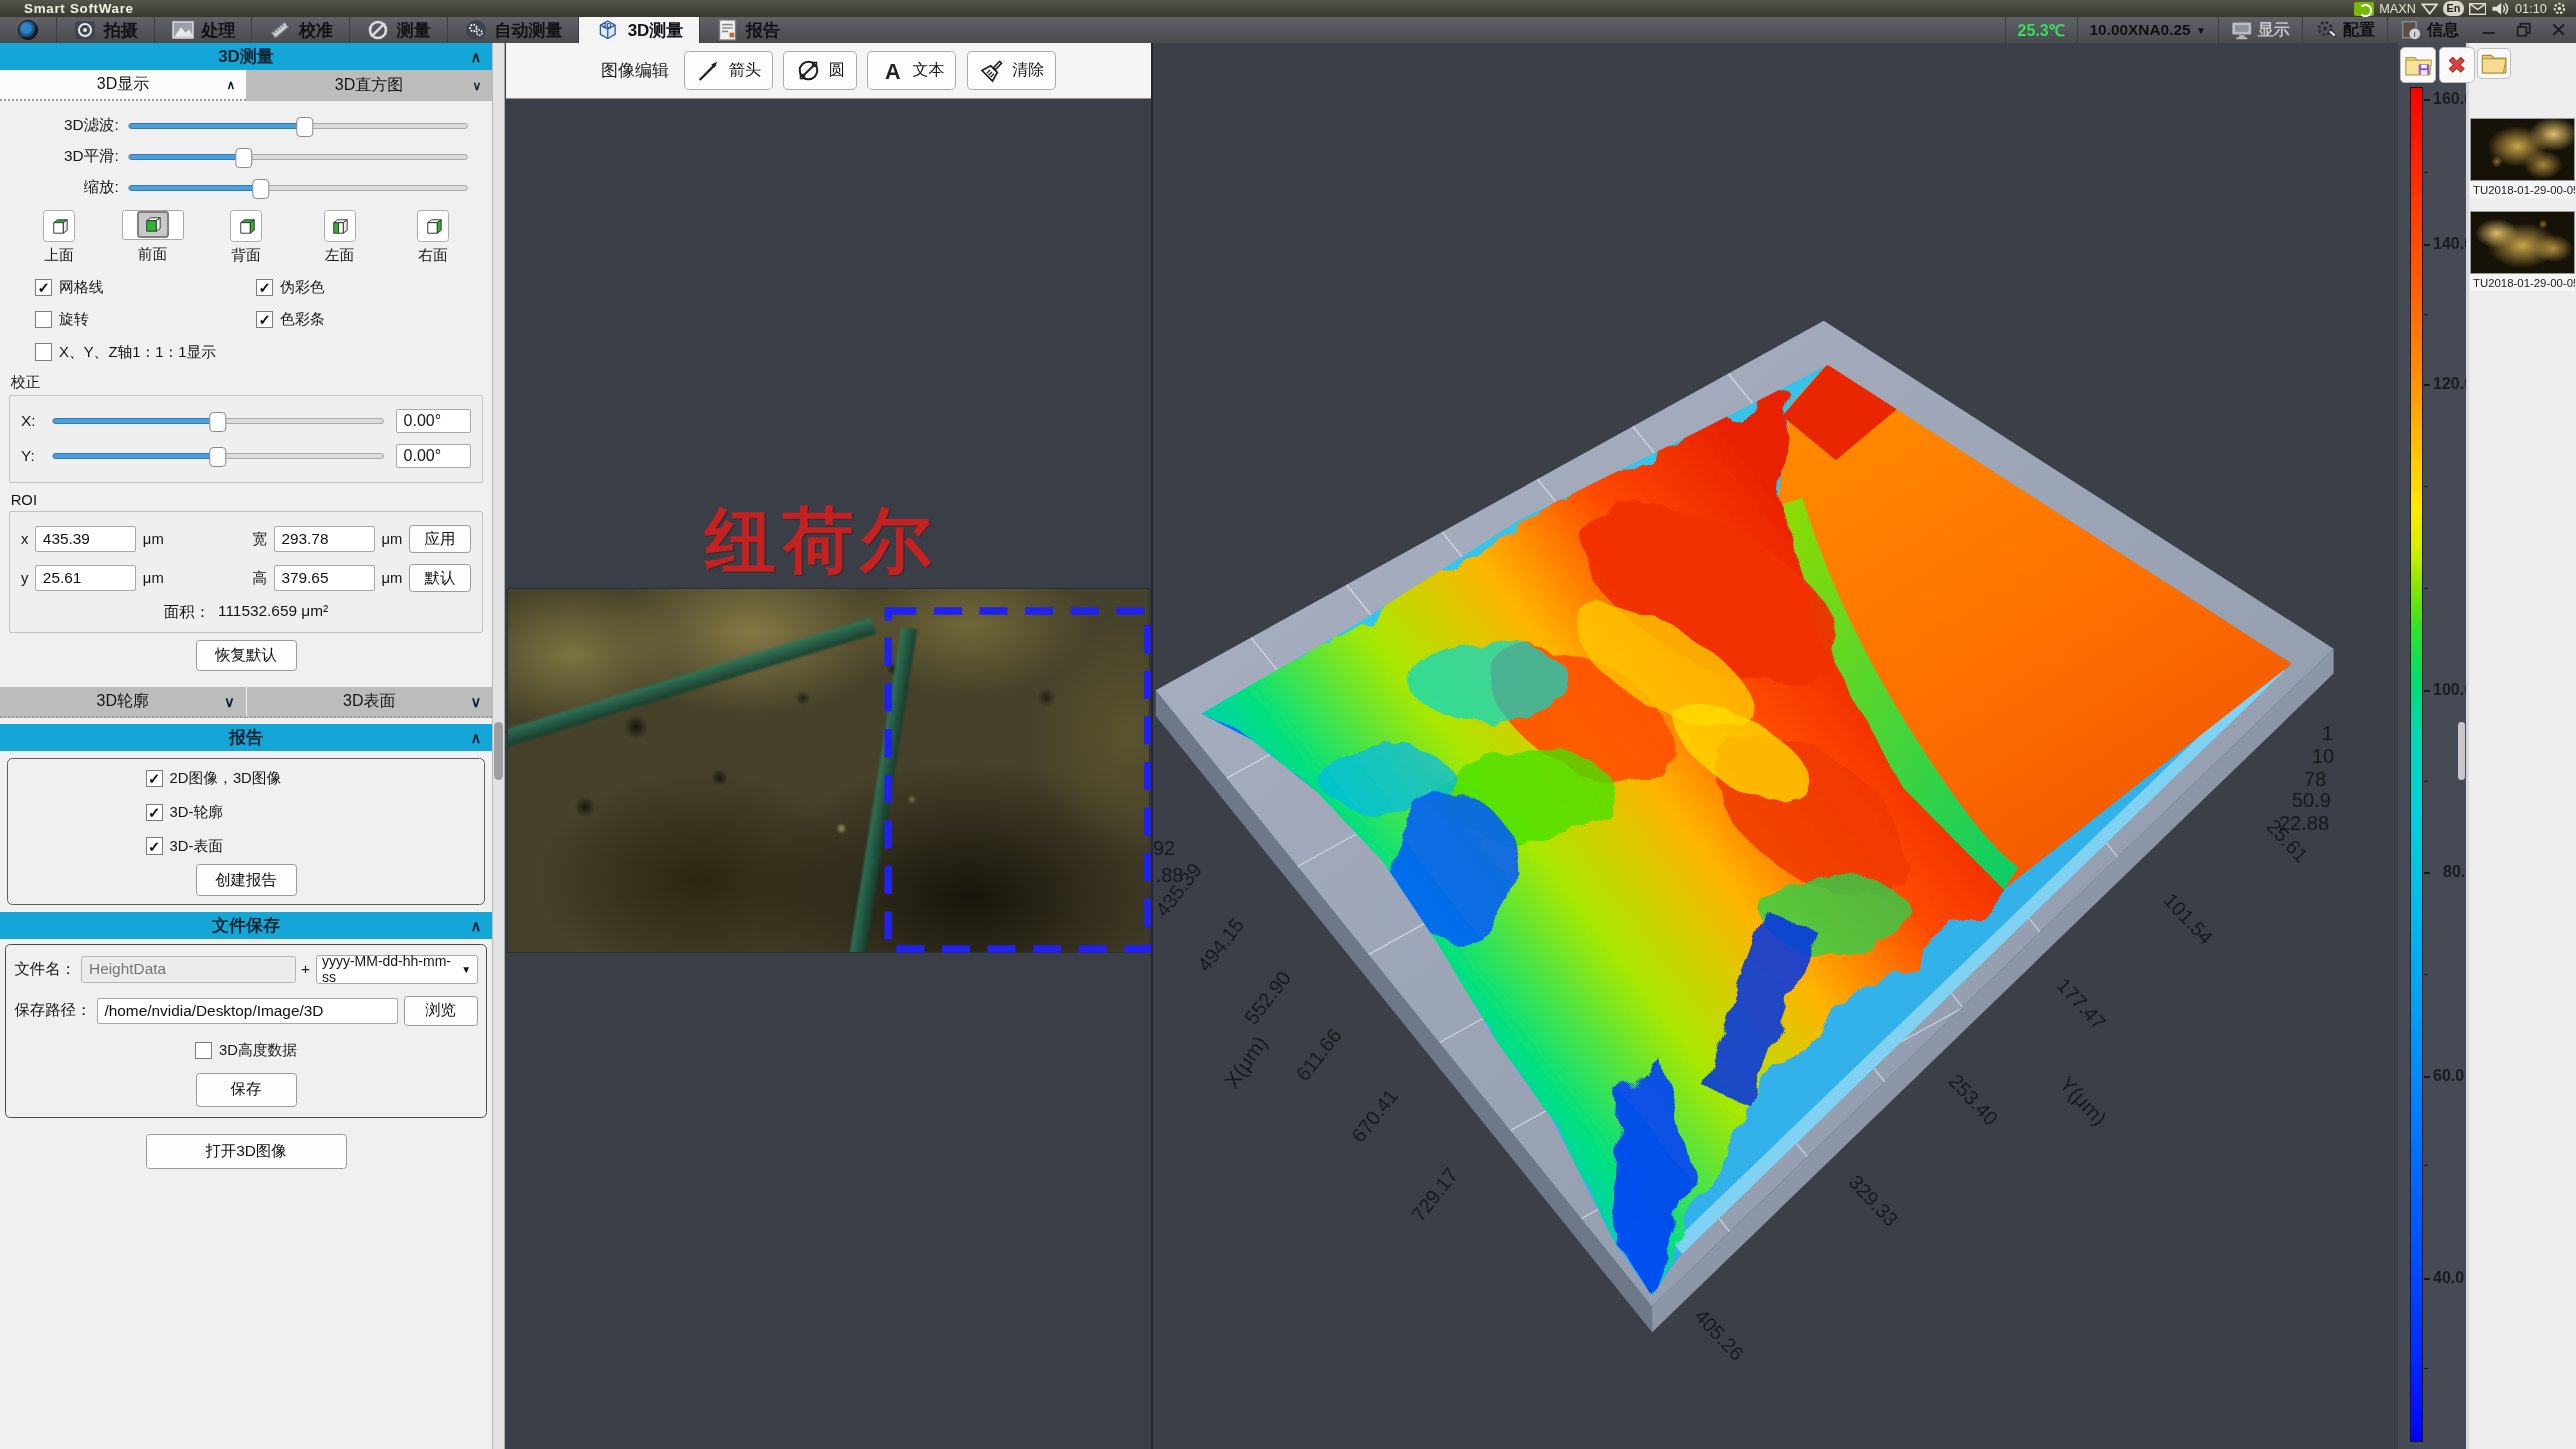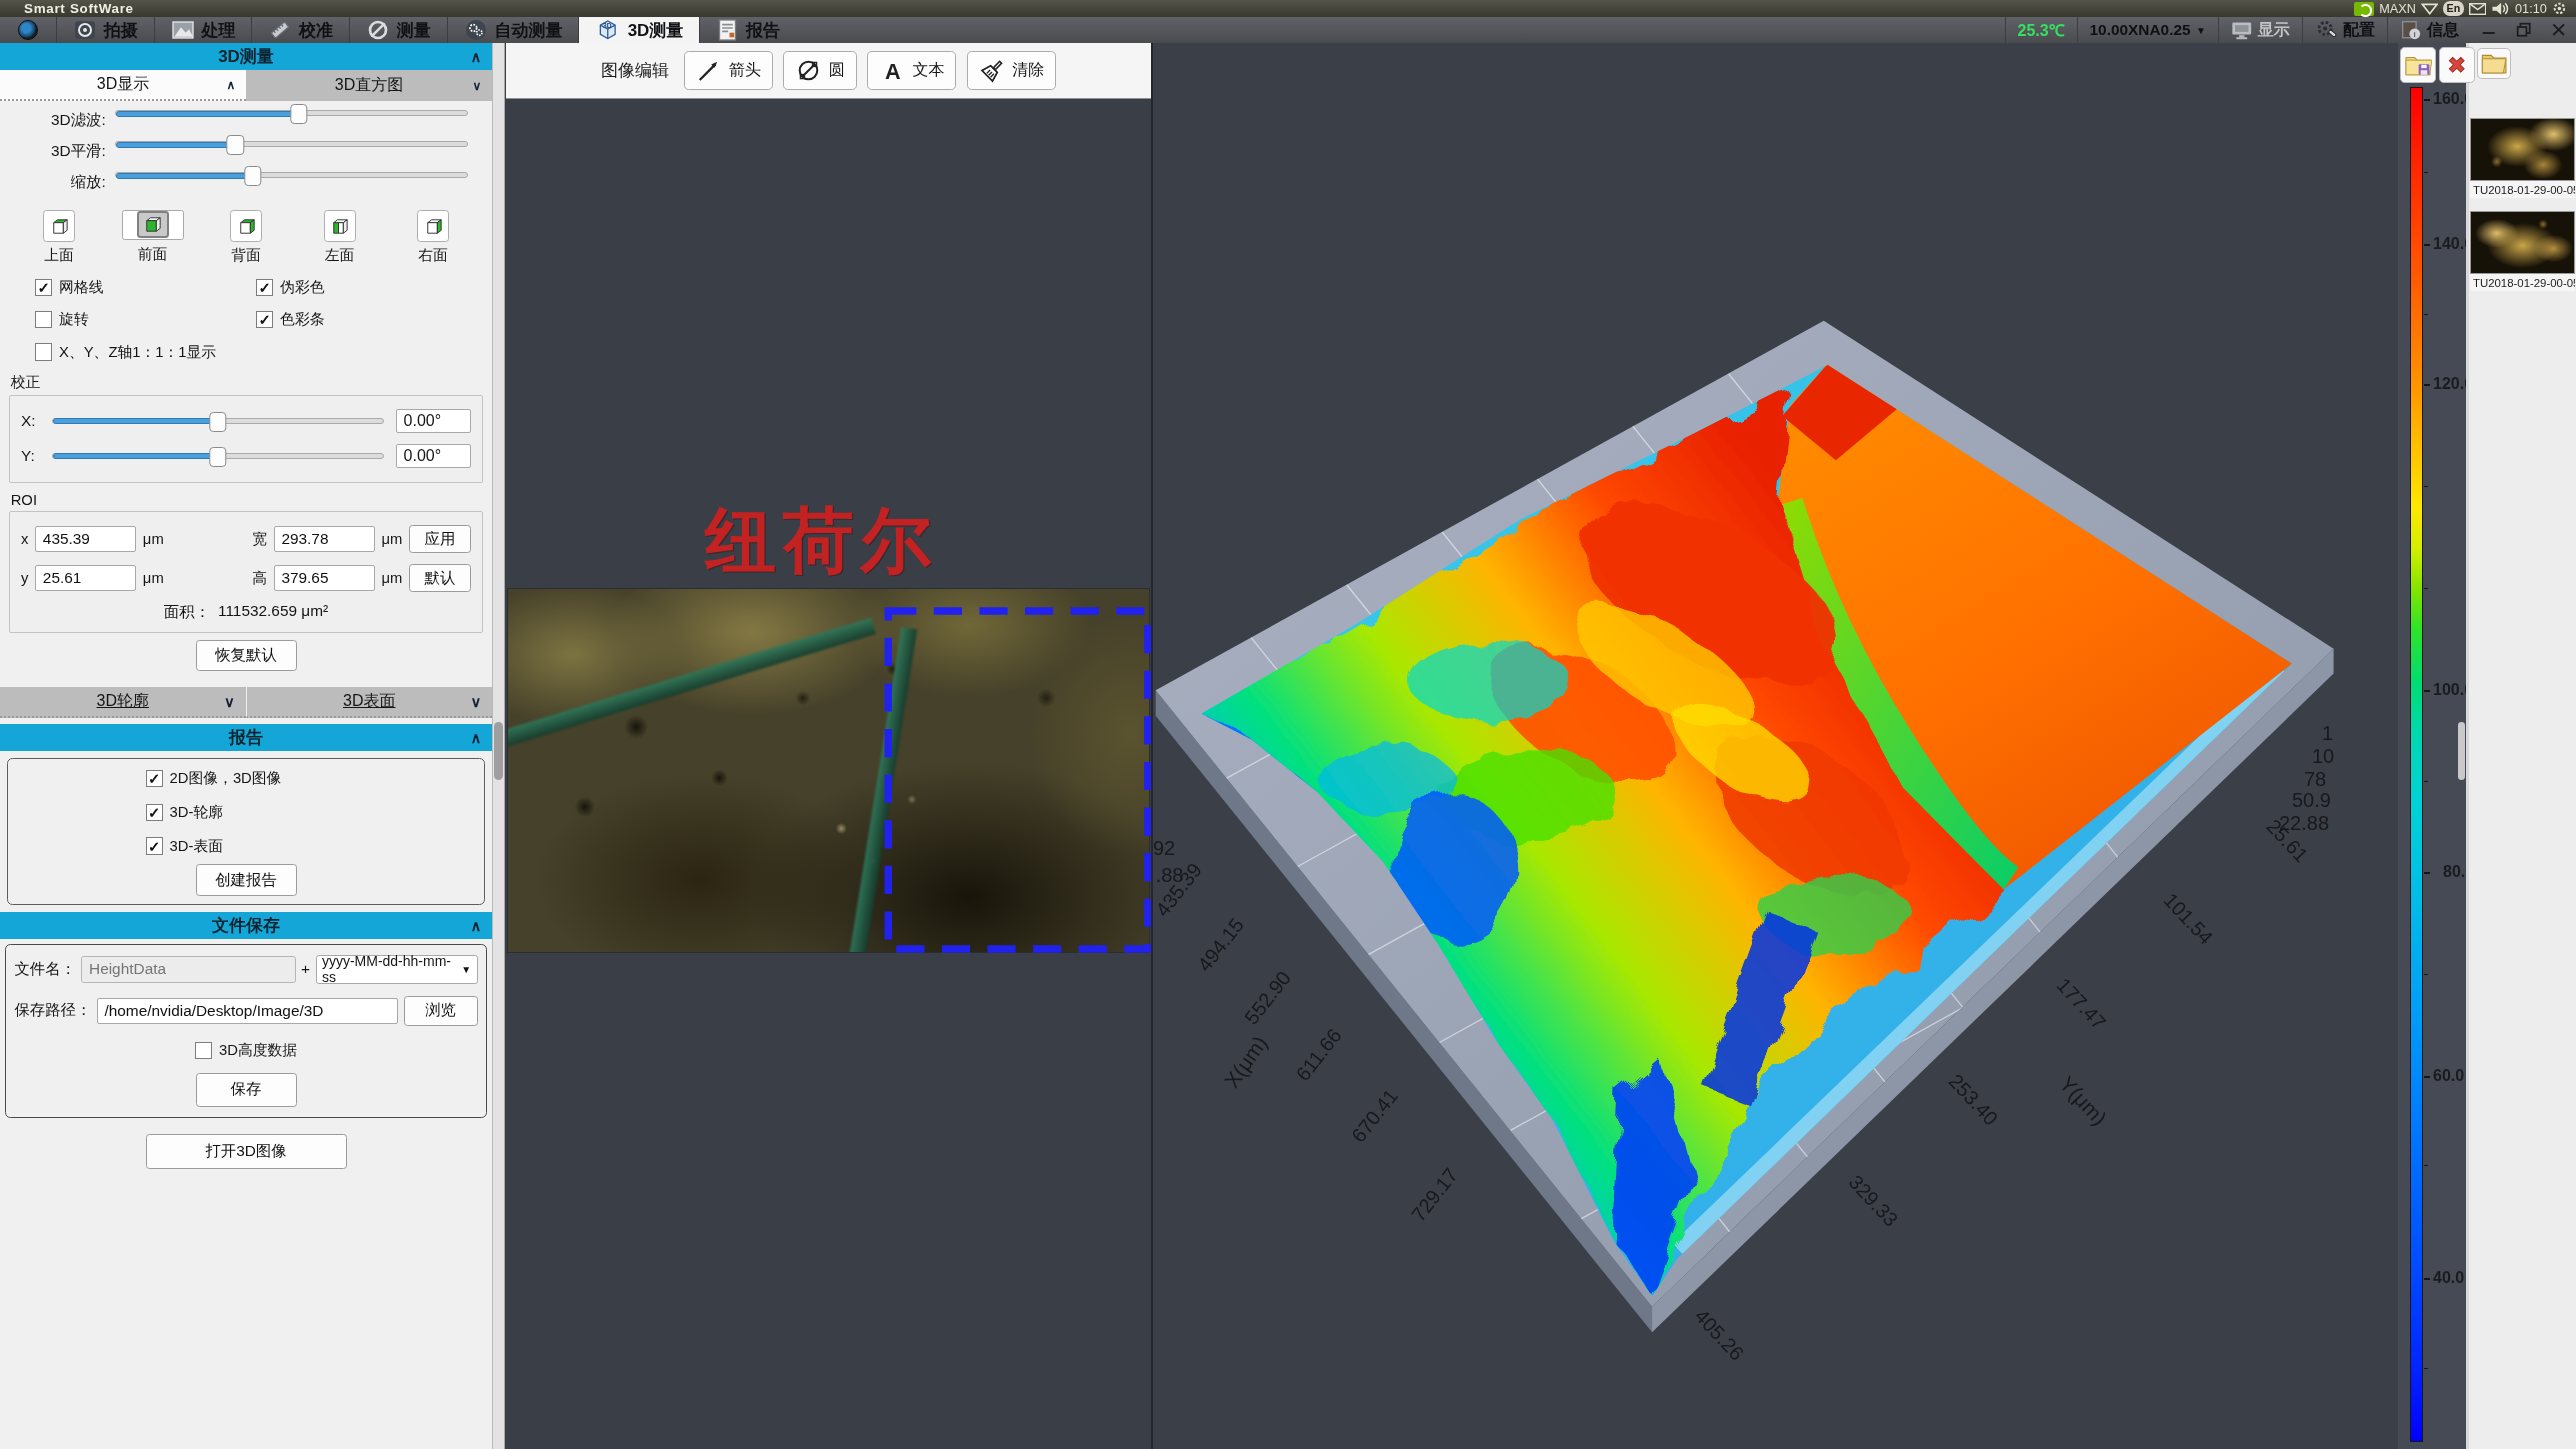--- a/index.html
+++ b/index.html
@@ -37,21 +37,21 @@
 
   
   .lp{position:absolute;left:0;top:0;width:493px;height:1406px;background:#f0f0f0;color:#151515;overflow:hidden;border-right:0.7px solid #b8b8b8;}
   .cyan-head{height:27px;background:#14a6d6;display:flex;align-items:center;justify-content:center;position:relative;font-size:17px;font-weight:bold;color:#0c2430;}
   .chev{position:absolute;right:10.7px;font-size:14.8px;color:#123;font-weight:bold;}
   .subtabs{display:flex;height:31px;}
   .subtab{flex:1;display:flex;align-items:center;justify-content:center;font-size:16px;position:relative;}
   .subtab.on{background:#fbfbfb;border-bottom:2px dotted #9a9a9a;}
   .subtab.off{background:#bcbcbc;}
   .subtab .chev{font-size:12px;}
-  .srow{display:flex;height:31px;padding:0 24px 0 6.7px;}
+  .srow{display:flex;align-items:center;height:31px;padding:0 24px 0 6.7px;margin-left:13px;}
   .slbl{width:99px;text-align:right;font-size:15.4px;margin-right:9.4px;}
   .track{flex:1;height:6px;background:#dcdcdc;border:0.7px solid #aaa;border-radius:3.4px;position:relative;}
   .fill{position:absolute;left:0;top:-0.7px;height:6px;background:#4a9fdc;border:0.7px solid #2f7cb4;border-radius:3.4px;}
   .knob{position:absolute;top:-7.4px;width:17.4px;height:20px;background:#fdfdfd;border:0.7px solid #8a8a8a;border-radius:4px;transform:translateX(-8.7px);}
   .viewrow{display:flex;justify-content:space-between;padding:6.7px 28px 0 28px;}
   .viewbtn{width:62px;display:flex;flex-direction:column;align-items:center;gap:4px;}
   .vbox{width:32px;height:32px;background:#fff;border:1.3px solid #aeaeae;border-radius:3.4px;display:flex;align-items:center;justify-content:center;}
   .viewbtn.sel .vbox{border:2.7px solid #808080;background:#c9c9c9;}
   .vlbl{font-size:14.8px;}
   .checkzone{display:grid;grid-template-columns:221px 1fr;padding:10.7px 0 0 35px;row-gap:9.4px;}
@@ -61,21 +61,21 @@
   .group{margin:0 9.4px;border:1.3px solid #c3c3c3;border-radius:2px;padding:8px 10.7px;background:#efefef;}
   .corr-row{display:flex;align-items:center;height:35px;}
   .corr-row .axl{width:31px;font-size:15.4px;}
   .valbox{width:75px;height:24px;background:#fff;border:1.3px solid #a8a8a8;border-radius:2px;font-size:16px;display:flex;align-items:center;padding-left:6.7px;margin-left:12px;}
   .roirow{display:flex;align-items:center;height:39px;gap:6.7px;}
   .inp{height:25.5px;background:#fff;border:1.3px solid #a8a8a8;border-radius:2px;font-size:15.4px;display:flex;align-items:center;padding-left:6.7px;color:#111;}
   .unit{font-size:14.8px;}
   .btn{background:#fdfdfd;border:1.3px solid #9b9b9b;border-radius:3.4px;font-size:15.4px;color:#121212;display:inline-flex;align-items:center;justify-content:center;cursor:default;}
   .arealine{display:flex;justify-content:center;gap:8px;font-size:15.4px;padding:4px 0 1.3px 0;}
   .centerline{display:flex;justify-content:center;padding:6.7px 0;}
-  .grayheads{display:flex;height:31px;margin-top:9.4px;text-decoration:underline;}
+  .grayheads{display:flex;height:31px;margin-top:9.4px;}
   .grayhead{flex:1;background:#bcbcbc;display:flex;align-items:center;justify-content:center;font-size:16px;position:relative;border-bottom:2px dotted #9a9a9a;}
   .repbox{margin:6.7px 6.7px;border:1.3px solid #5c5c5c;border-radius:5.4px;padding:8px 0;}
   .repchecks{width:201px;margin:0 auto;display:flex;flex-direction:column;gap:10.7px;}
   .savebox{margin:5.4px 5.4px;border:1.3px solid #4a4a4a;border-radius:5.4px;padding:9.4px 8px;}
   .frow{display:flex;align-items:center;gap:5.4px;margin-bottom:12px;}
   .flab{font-size:15.4px;white-space:nowrap;}
   .fileinp{flex:1;height:27px;background:#ececec;border:1.3px solid #b5b5b5;border-radius:2.7px;font-size:15.4px;color:#9a9a9a;padding:0 6.7px;}
   .sel{height:29.5px;background:#fff;border:1.3px solid #a8a8a8;border-radius:2.7px;font-size:14px;display:flex;align-items:center;gap:6.7px;padding:0 5.4px;}
   .lp-scroll{position:absolute;left:493px;top:0;width:12px;height:1406px;background:#e3e3e3;border-right:0.7px solid #aaa;}
   .lp-thumb{position:absolute;left:1.3px;top:679px;width:8.7px;height:58px;background:#9f9f9f;border-radius:4.7px;}

